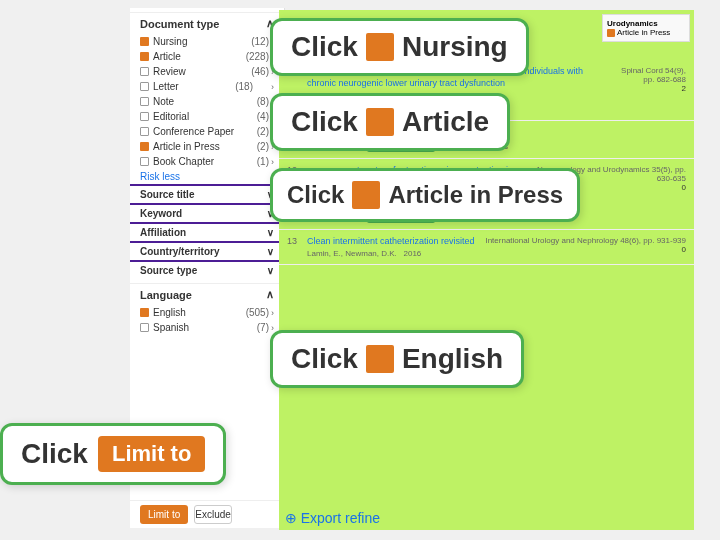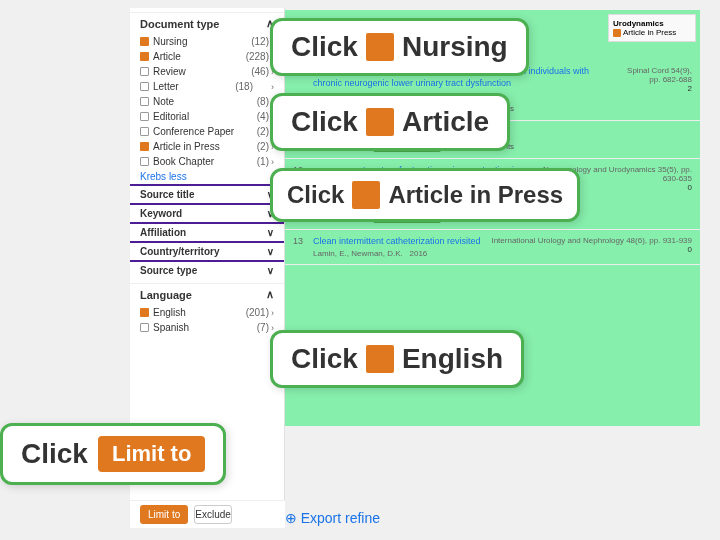--- a/index.html
+++ b/index.html
@@ -128,24 +128,24 @@
       border-radius: 3px;
       padding: 3px 0;
       font-size: 10px;
       cursor: pointer;
     }
 
     
     .main-content {
       position: absolute;
       top: 10px;
-      left: 285px;
+      left: 279px;
       width: 415px;
-      height: 416px;
-      background: #86efac;
+      height: 520px;
+      background: #bef264;
       overflow: hidden;
       font-size: 10px;
     }
 
     .export-refine {
       position: absolute;
       bottom: 14px;
       left: 285px;
       font-size: 14px;
       color: #1a73e8;
@@ -386,21 +386,21 @@
     <div class="sidebar-item-left">
       <div class="checkbox-empty"></div>
       <span>Book Chapter</span>
     </div>
     <div style="display:flex;align-items:center;gap:2px;">
       <span class="sidebar-count">(1)</span>
       <span class="chevron-icon">›</span>
     </div>
   </div>
 
-  <div class="view-less">Krebs less</div>
+  <div class="view-less">Risk less</div>
 
   <div class="collapse-header">
     <span>Source title</span>
     <span>∨</span>
   </div>
   <div class="collapse-header">
     <span>Keyword</span>
     <span>∨</span>
   </div>
   <div class="collapse-header">
@@ -419,21 +419,21 @@
     <span>Language</span>
     <span>∧</span>
   </div>
 
   <div class="sidebar-item">
     <div class="sidebar-item-left">
       <div class="checkbox-orange"></div>
       <span>English</span>
     </div>
     <div style="display:flex;align-items:center;gap:2px;">
-      <span class="sidebar-count">(201)</span>
+      <span class="sidebar-count">(505)</span>
       <span class="chevron-icon">›</span>
     </div>
   </div>
 
   <div class="sidebar-item">
     <div class="sidebar-item-left">
       <div class="checkbox-empty"></div>
       <span>Spanish</span>
     </div>
     <div style="display:flex;align-items:center;gap:2px;">

